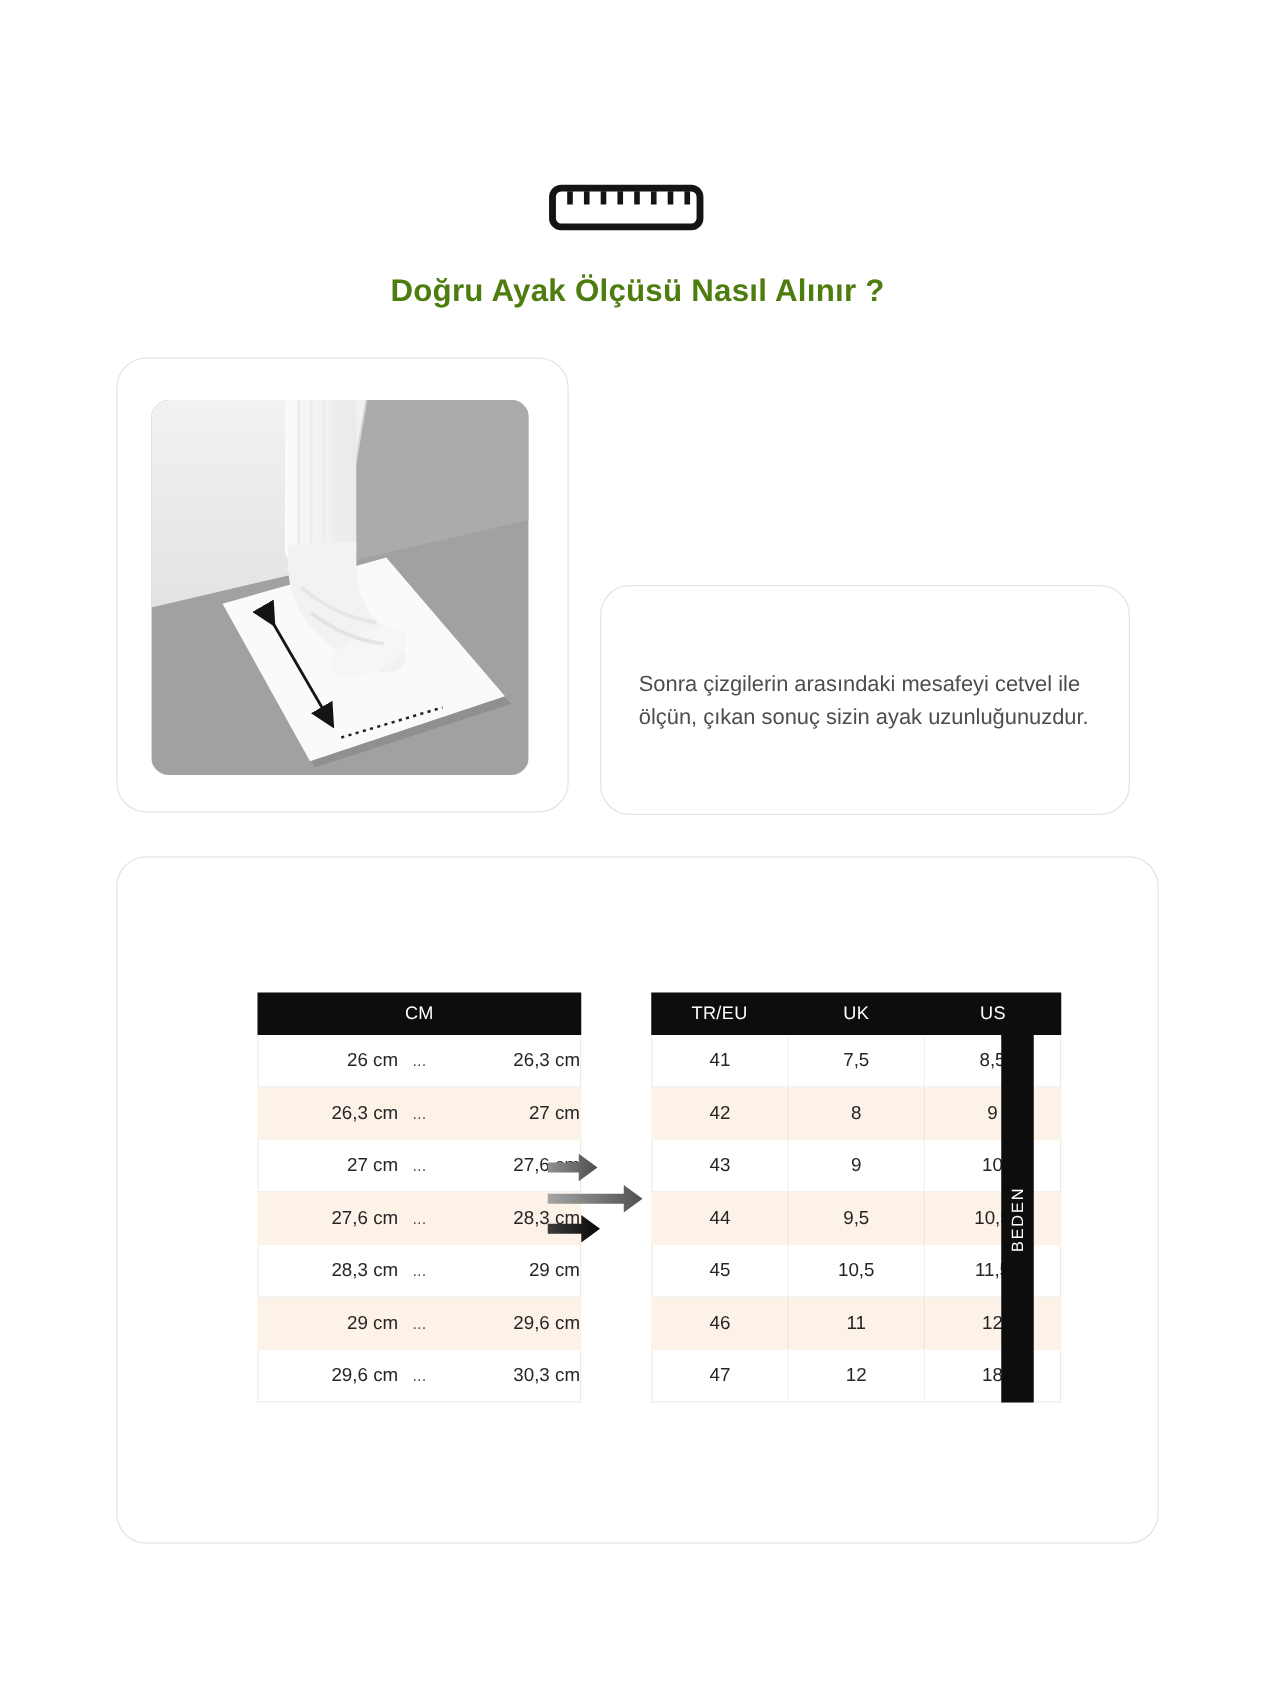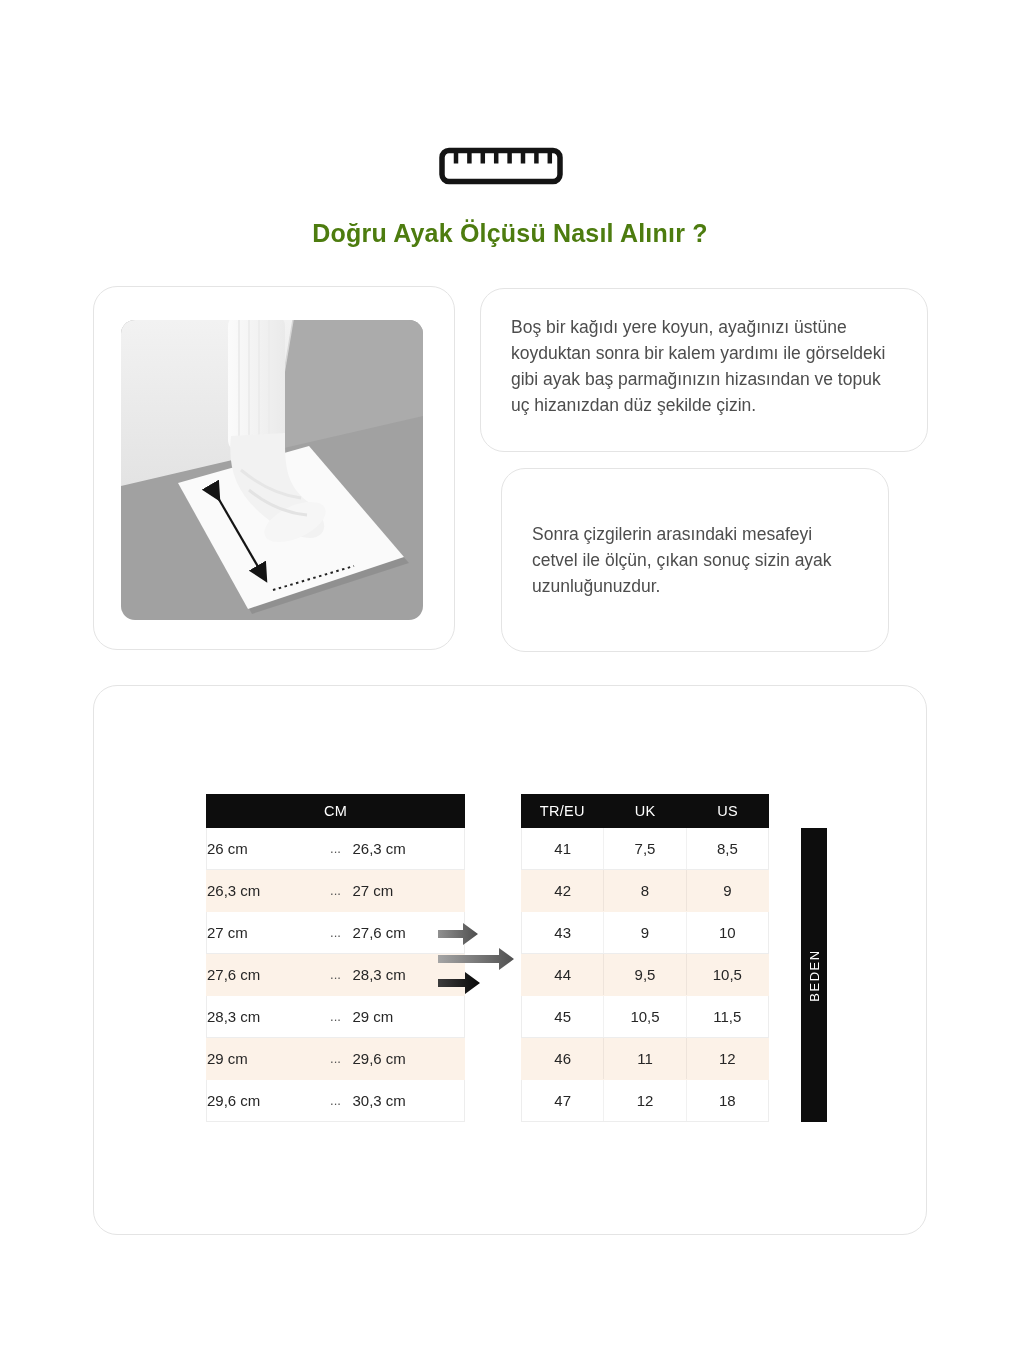--- a/index.html
+++ b/index.html
@@ -21,43 +21,43 @@
   
   .photo-card { left:93px; top:286px; width:362px; height:364px; }
   .photo {
     position:absolute; left:27px; top:33px; width:302px; height:300px;
     border-radius:14px; overflow:hidden;
   }
   .photo svg { display:block; }
   .text-card p { margin:0; font-size:17.5px; line-height:26px; color:#4d4d4d; }
   .card1 { left:480px; top:288px; width:448px; height:164px; }
   .card1 p { padding:25px 30px 0 30px; }
-  .card2 { left:501px; top:468px; width:388px; height:184px; display:flex; align-items:center; }
+  .card2 { left:480px; top:468px; width:424px; height:184px; display:flex; align-items:center; }
   .card2 p { padding:0 30px; }
   
   .table-card { left:93px; top:685px; width:834px; height:550px; }
   .h2 {
     position:absolute; left:0; top:24px; width:100%; margin:0;
     text-align:center; font-size:23px; font-weight:700; color:#141414;
   }
   .thead {
     height:34px; background:#0d0d0d; color:#ffffff;
     display:flex; align-items:center; justify-content:center;
     font-size:14.5px; letter-spacing:.3px;
   }
   .trow {
     height:42px; display:flex; align-items:center; box-sizing:border-box;
     background:#ffffff; border:1px solid #ededed; border-top:none;
     font-size:15px; color:#262626;
   }
   .tbody .trow:nth-child(even) { background:#fcf2e8; border-color:transparent; }
   .cm-table { position:absolute; left:112px; top:108px; width:259px; }
-  .cm-table .val { flex:1; text-align:left; }
+  .cm-table .val { flex:1; text-align:right; }
   .cm-table .sep { width:34px; text-align:center; font-size:13px; color:#555; }
-  .size-table { position:absolute; left:427px; top:108px; width:248px; }
+  .size-table { position:absolute; left:427px; top:108px; width:328px; }
   .size-table .thead .hcell { flex:1; text-align:center; }
   .size-table .cell {
     flex:1; height:100%; display:flex; align-items:center; justify-content:center;
     border-left:1px solid rgba(0,0,0,0.055); box-sizing:border-box;
   }
   .size-table .cell:first-child { border-left:none; }
   .arrows { position:absolute; left:344px; top:236px; width:78px; height:72px; }
   .beden-bar {
     position:absolute; left:707px; top:142px; width:26px; height:294px;
     background:#0d0d0d; display:flex; align-items:center; justify-content:center;
@@ -123,23 +123,20 @@
         <path d="M110,116 C106,152 118,176 144,197 C165,214 190,224 200,214 C208,206 200,192 186,181 C163,163 164,140 164,113 Z" fill="#f2f2f2"></path>
         <ellipse cx="174" cy="202" rx="33" ry="16" transform="rotate(-25 174 202)" fill="#f6f6f6"></ellipse>
         <path d="M120,150 C138,165 158,175 180,178" fill="none" stroke="#e6e6e6" stroke-width="3"></path>
         <path d="M128,170 C145,184 166,193 186,195" fill="none" stroke="#e3e3e3" stroke-width="3"></path>
         <line x1="96" y1="176" x2="143" y2="257" stroke="#141414" stroke-width="2.2" marker-start="url(#ah)" marker-end="url(#ah)"></line>
         <line x1="152" y1="270" x2="233" y2="246" stroke="#222" stroke-width="2" stroke-dasharray="2.5 3.5"></line>
       </svg>
     </div>
   </div>
 
-  <div class="card text-card card1">
-    <p>Boş bir kağıdı yere koyun, ayağınızı üstüne koyduktan sonra bir kalem yardımı ile görseldeki gibi ayak baş parmağınızın hizasından ve topuk uç hizanızdan düz şekilde çizin.</p>
-  </div>
   <div class="card text-card card2">
     <p>Sonra çizgilerin arasındaki mesafeyi cetvel ile ölçün, çıkan sonuç sizin ayak uzunluğunuzdur.</p>
   </div>
 
   <div class="card table-card">
 
     <div class="cm-table">
       <div class="thead">CM</div>
       <div class="tbody">
         <div class="trow">

